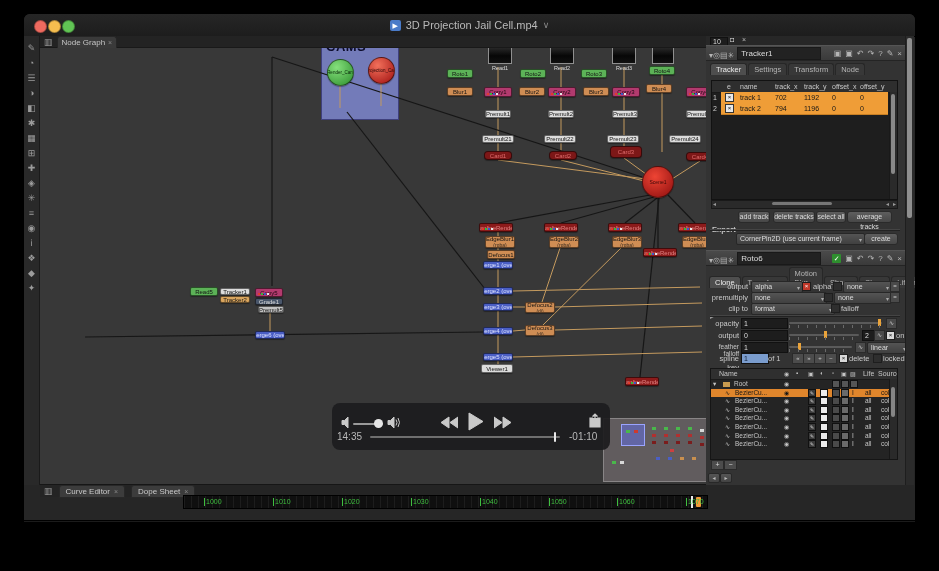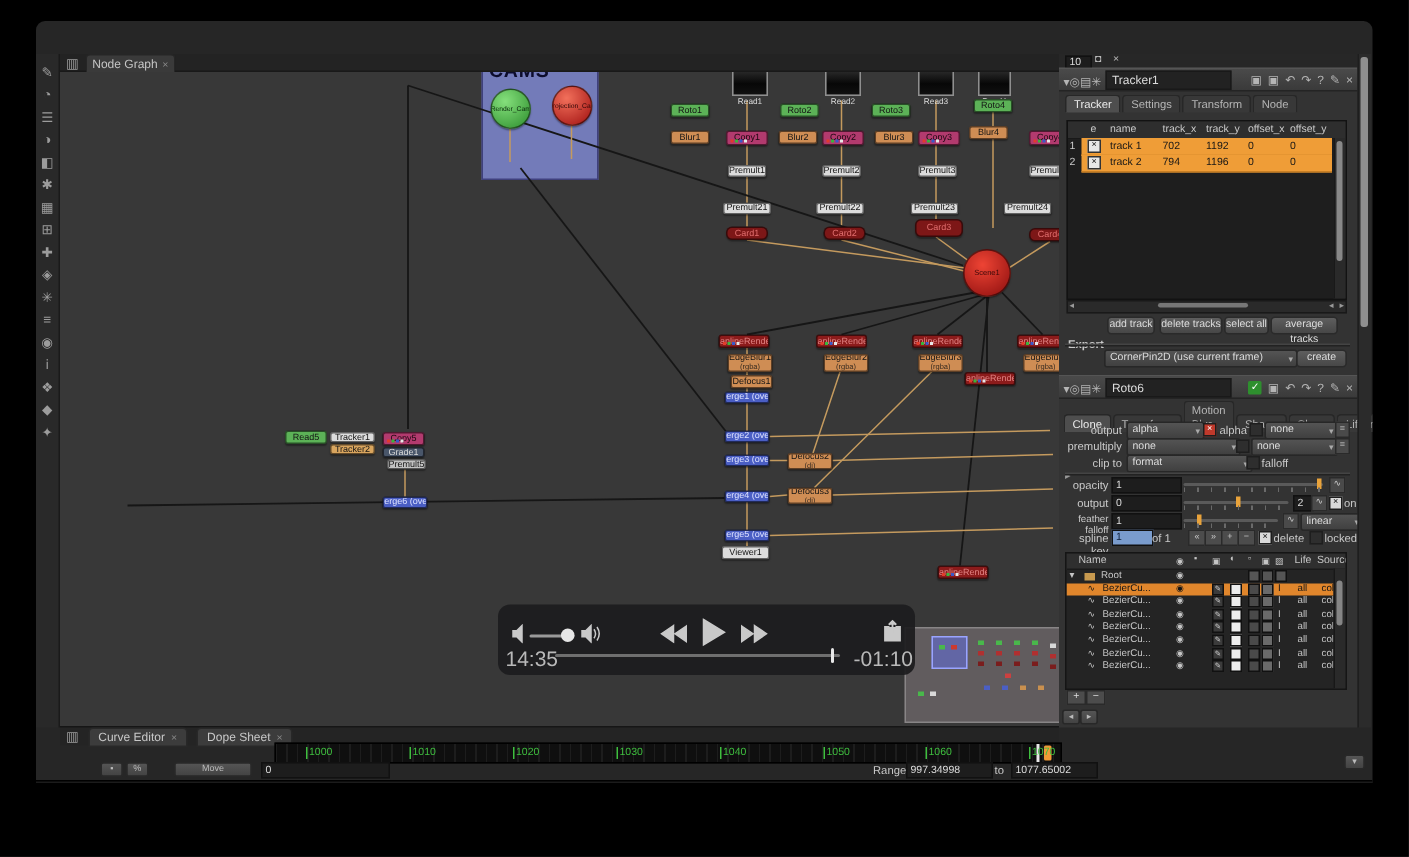--- a/index.html
+++ b/index.html
@@ -42,21 +42,21 @@
 .k-thumb{background:none;border:none;box-shadow:none;justify-content:flex-start}
 .timg{width:100%;height:18px;background:linear-gradient(180deg,#2b2b2b,#070707 55%,#101010);border:1px solid #8f8f8f;box-sizing:border-box}
 .tlab{font-size:5.5px;color:#ddd;margin-top:1px}
 .nsub{font-size:5px;color:inherit;opacity:.85}
 #minimap{position:absolute;background:rgba(216,198,206,.26);border:1px solid rgba(255,255,255,.25)}
 #minimap .sel{position:absolute;background:rgba(100,112,224,.55);border:1px solid #9aa4ff}
 #minimap .mdot{position:absolute;width:4px;height:3px}
 
 #player{position:absolute;left:308px;top:389px;width:278px;height:47px;background:rgba(28,28,30,.93);border-radius:8px;z-index:9}
 #player svg{fill:#c9c9c9;stroke:#c9c9c9}
-.ptime{position:absolute;color:#b9b9b9;font-size:14px}
+.ptime{position:absolute;color:#b9b9b9;font-size:10px}
 #ptrack{position:absolute;left:38px;top:33px;width:190px;height:2px;background:#6f6f6f;border-radius:1px}
 #phead{position:absolute;left:222px;top:29px;width:2px;height:10px;background:#e8e8e8;border-radius:1px}
 #vline{position:absolute;left:21px;top:20px;width:30px;height:2px;background:#9a9a9a;border-radius:1px}
 #vknob{position:absolute;left:42px;top:16px;width:9px;height:9px;background:#e6e6e6;border-radius:50%}
 
 #rpanel{position:absolute;left:682px;top:22px;width:199px;height:449px;background:#333}
 #rscroll{position:absolute;left:881px;top:22px;width:8px;height:449px;background:#2b2b2b;border-left:1px solid #1e1e1e}
 #rscroll .th{position:absolute;left:1px;width:5px;top:2px;height:180px;background:#8f8f8f;border-radius:2px}
 .vstrip{position:absolute;left:0;top:0;width:199px;height:9px;background:#272727;color:#bbb;font-size:7px}
 .phead{position:absolute;left:0;width:199px;height:16px;background:linear-gradient(#4a4a4a,#3a3a3a);border-top:1px solid #555;border-bottom:1px solid #242424;display:flex;align-items:center;gap:3px;padding:0 3px;box-sizing:border-box}
@@ -117,20 +117,30 @@
 #tlwhite{position:absolute;left:507px;top:0;width:2px;height:12px;background:#e8e8e8}
 #tlhead{position:absolute;left:512px;top:1px;width:5px;height:10px;background:#f19a37;border-radius:1px}
 #brow{position:absolute;left:16px;top:494px;width:875px;height:11px}
 #statusbar{position:absolute;left:0;top:506px;width:891px;height:10px;background:#1b1b1b;border-top:1px solid #000;color:#c0c0c0;font-size:7.5px;line-height:10px;text-align:right}
 .smbtn{position:absolute;background:linear-gradient(#555,#434343);border:1px solid #282828;border-radius:2px;color:#bbb;font-size:6px;text-align:center;height:8px;line-height:8px}
 </style>
 </head>
 <body>
 
 <div class="window">
+  <div class="titlebar">
+    <span class="light" style="left:10px;background:#ee6a5f"></span>
+    <span class="light" style="left:24px;background:#f5bd4f"></span>
+    <span class="light" style="left:38px;background:#61c454"></span>
+    <div class="titlewrap">
+      <span class="docicon">▶</span>
+      <span>3D Projection Jail Cell.mp4</span>
+      <span class="chev">∨</span>
+    </div>
+  </div>
 
   <div id="ltoolbar">
       <span class="ticon">✎</span>
       <span class="ticon">◔</span>
       <span class="ticon">☰</span>
       <span class="ticon">◑</span>
       <span class="ticon">◧</span>
       <span class="ticon">✱</span>
       <span class="ticon">▦</span>
       <span class="ticon">⊞</span>
@@ -721,27 +731,16 @@
     <div id="tlhead"></div>
   <span class="tick" style="left: 20px;">1000</span>
       <span class="tick" style="left: 89px;">1010</span>
       <span class="tick" style="left: 158px;">1020</span>
       <span class="tick" style="left: 227px;">1030</span>
       <span class="tick" style="left: 296px;">1040</span>
       <span class="tick" style="left: 365px;">1050</span>
       <span class="tick" style="left: 433px;">1060</span>
       <span class="tick" style="left: 502px;">1070</span>
     </div>
-  <div id="brow">
-    <span class="smbtn" style="left:27px;top:0;width:13px">▪</span>
-    <span class="smbtn" style="left:44px;top:0;width:13px">%</span>
-    <span class="smbtn" style="left:76px;top:0;width:50px">Move</span>
-    <span class="inp" style="left:134px;top:0;width:80px">0</span>
-    <span class="lbl" style="left:542px;top:1px">Range</span>
-    <span class="inp" style="left:564px;top:0;width:52px">997.34998</span>
-    <span class="lbl" style="left:623px;top:1px">to</span>
-    <span class="inp" style="left:634px;top:0;width:52px">1077.65002</span>
-    <span class="smbtn" style="left:856px;top:-5px;width:12px">▾</span>
-  </div>
   <div id="statusbar">
     <span>Localization Mode: On  Memory: 5.4 GB (34.0%)  CPU: 17.3%  Disk: 0.0 MB/s  Network: 0.0 MB/s</span>
   </div>
 </div>
 
 </body></html>

